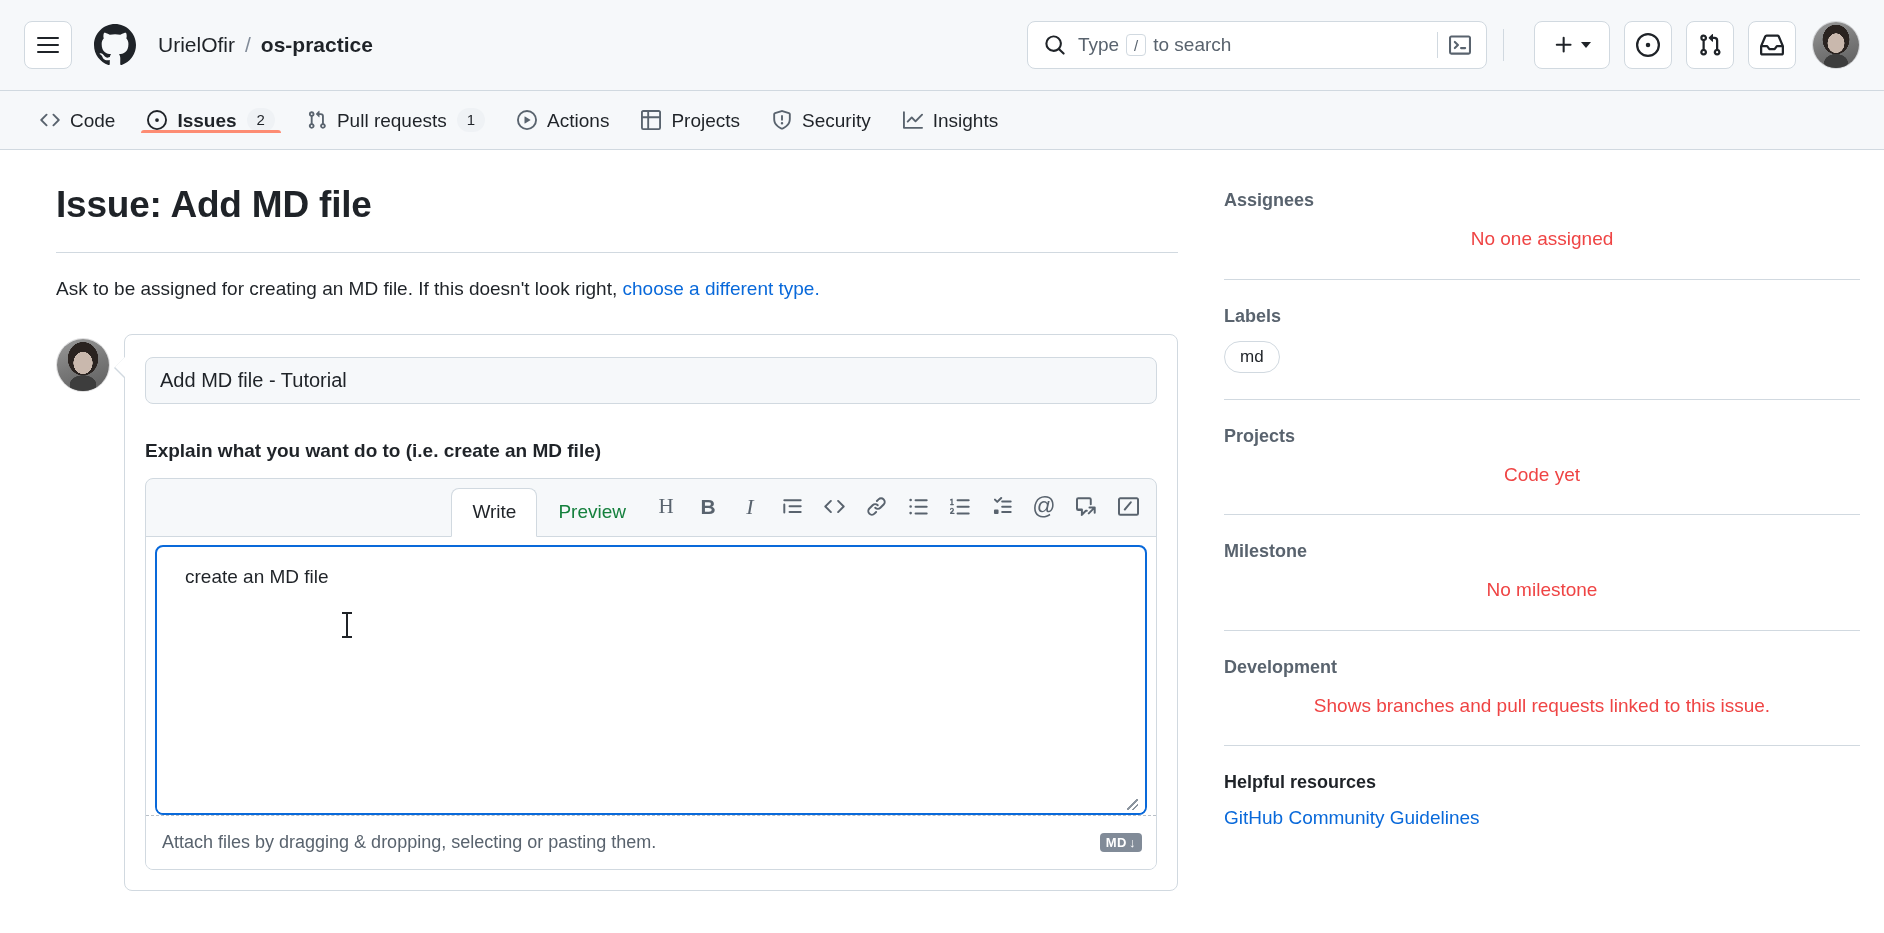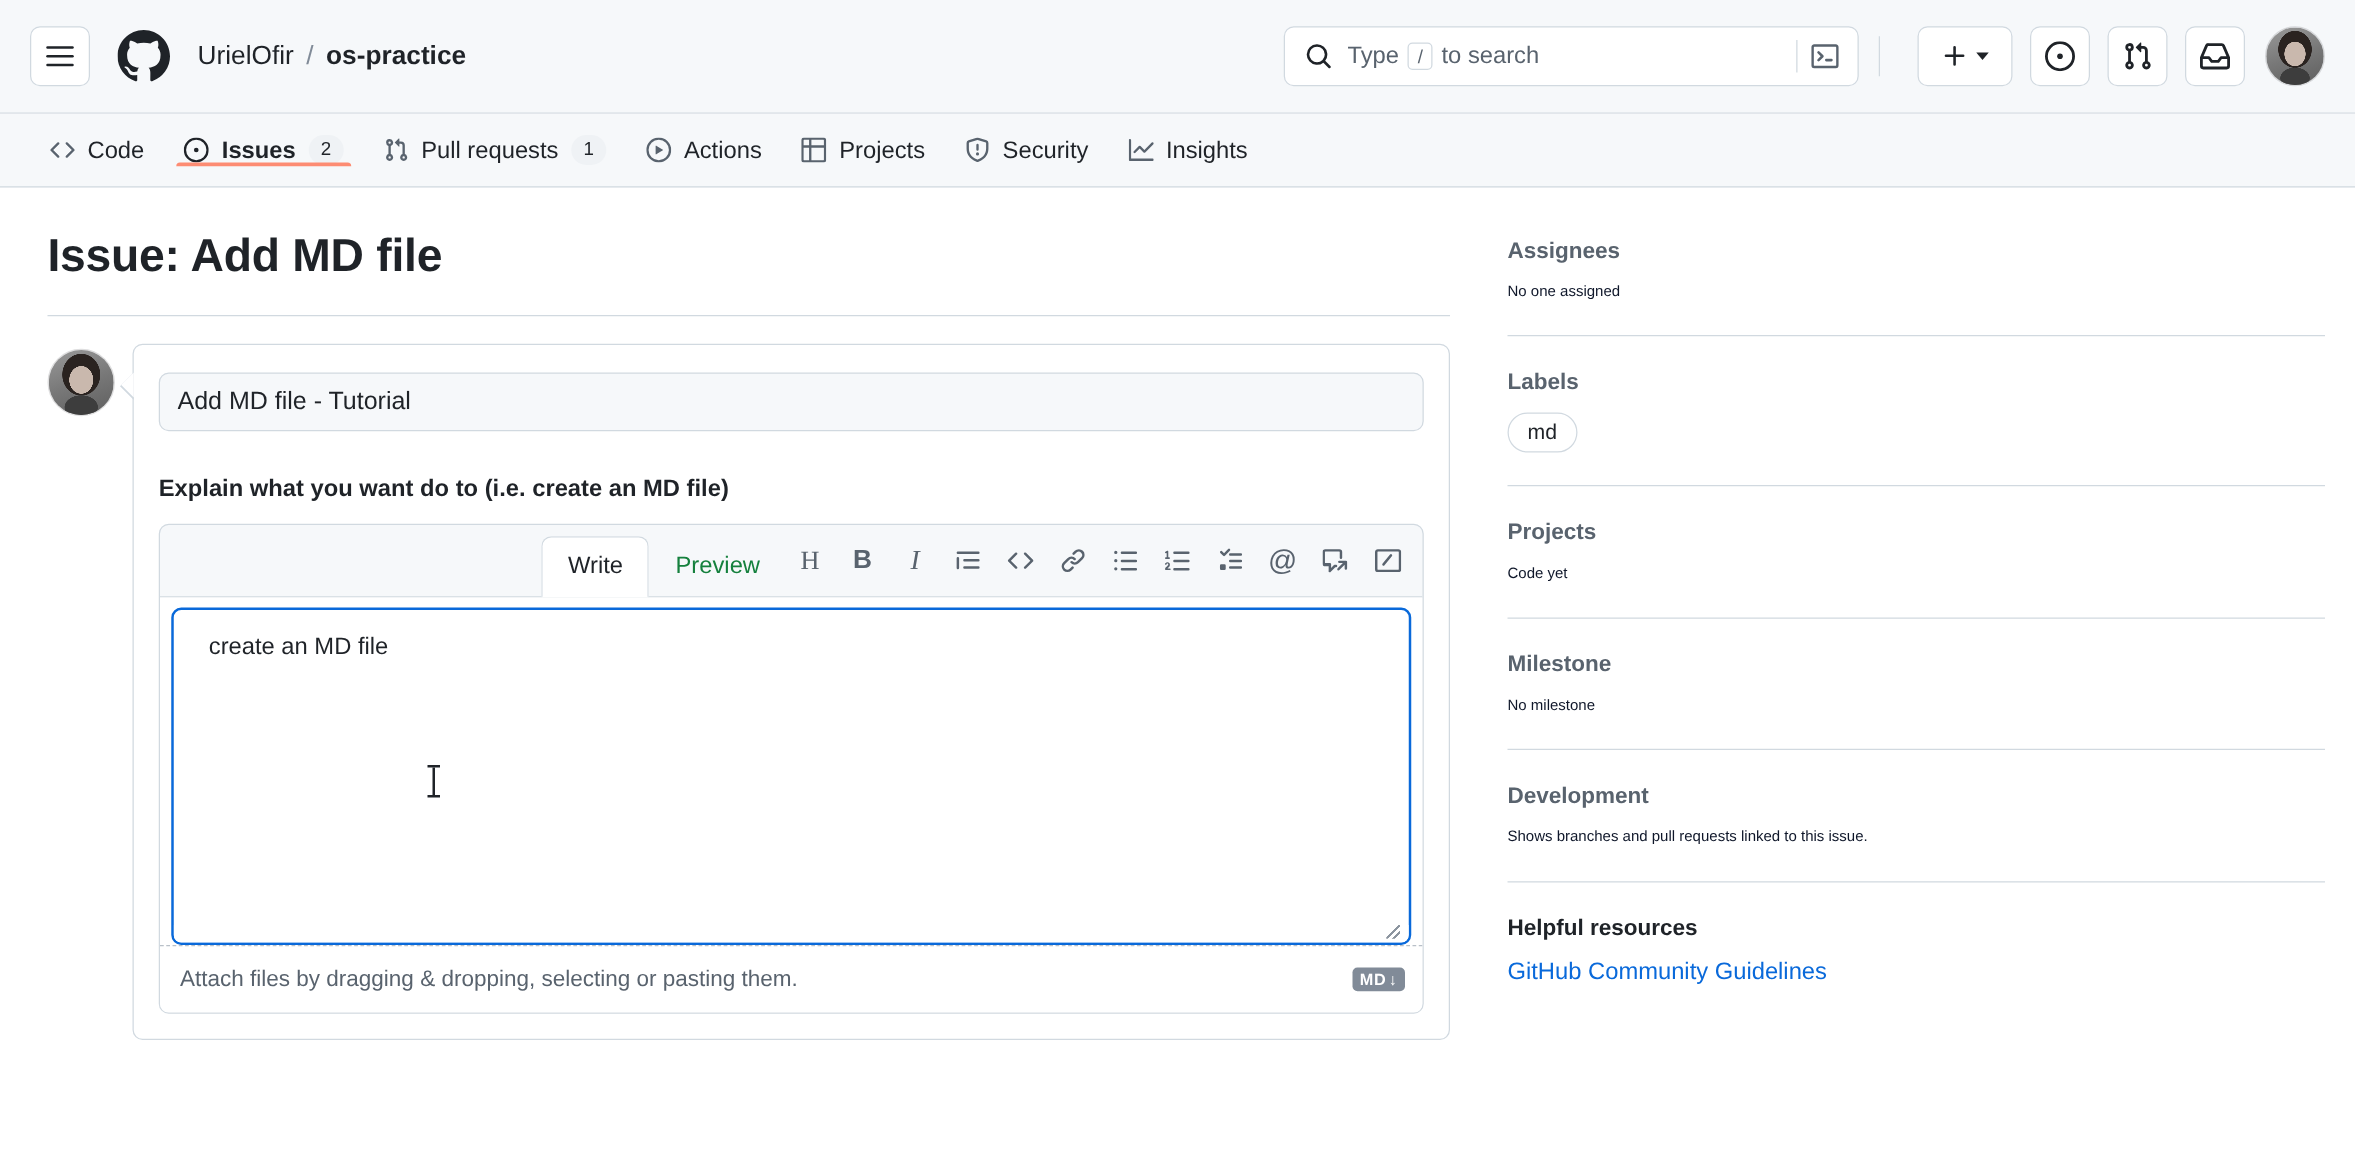--- a/index.html
+++ b/index.html
@@ -179,20 +179,21 @@
     min-width: 26px;
     text-align: center;
   }
 
   
   .page {
     display: flex;
     padding: 0 24px;
     height: calc(933px - 91px - 59px);
     overflow: hidden;
+    margin-left: 18px;
   }
   .main-col {
     width: 1160px;
     flex: 0 0 auto;
     padding-top: 34px;
     padding-right: 24px;
   }
   .side-col {
     flex: 1 1 auto;
     padding-top: 40px;
@@ -390,24 +391,25 @@
   
   .side-section { padding: 0 0 0 0; }
   .side-title {
     font-size: 18px;
     font-weight: bold;
     color: #59636e;
     margin: 0 0 14px 0;
   }
   .side-title.dark { color: #1f2328; }
   .side-value {
-    font-size: 12px;
-    color: #0f172a;
+    font-size: 19px;
+    color: #ef4444;
     line-height: 1.45;
     margin: 0;
+    text-align: center;
   }
   .side-rule {
     height: 1px;
     background: #d1d9e0;
     margin: 26px 0 26px 0;
   }
   .label-chip {
     display: inline-block;
     border: 1px solid #d1d9e0;
     border-radius: 20px;
@@ -566,20 +568,23 @@
   </a>
 </div>
 
 <div class="page">
 
   <div class="main-col">
 
     <h1 class="page-title">Issue: Add MD file</h1>
     <div class="title-rule"></div>
 
+    <p class="issue-desc">
+      <span>Ask to be assigned for creating an MD file. If this doesn't look right, </span><a>choose a different type.</a>
+    </p>
 
     <div class="comment-row">
 
       <div class="comment-avatar">
         <div class="avatar-img"></div>
       </div>
 
       <div class="comment-box">
 
         <input class="title-input" type="text" value="Add MD file - Tutorial" style="">

